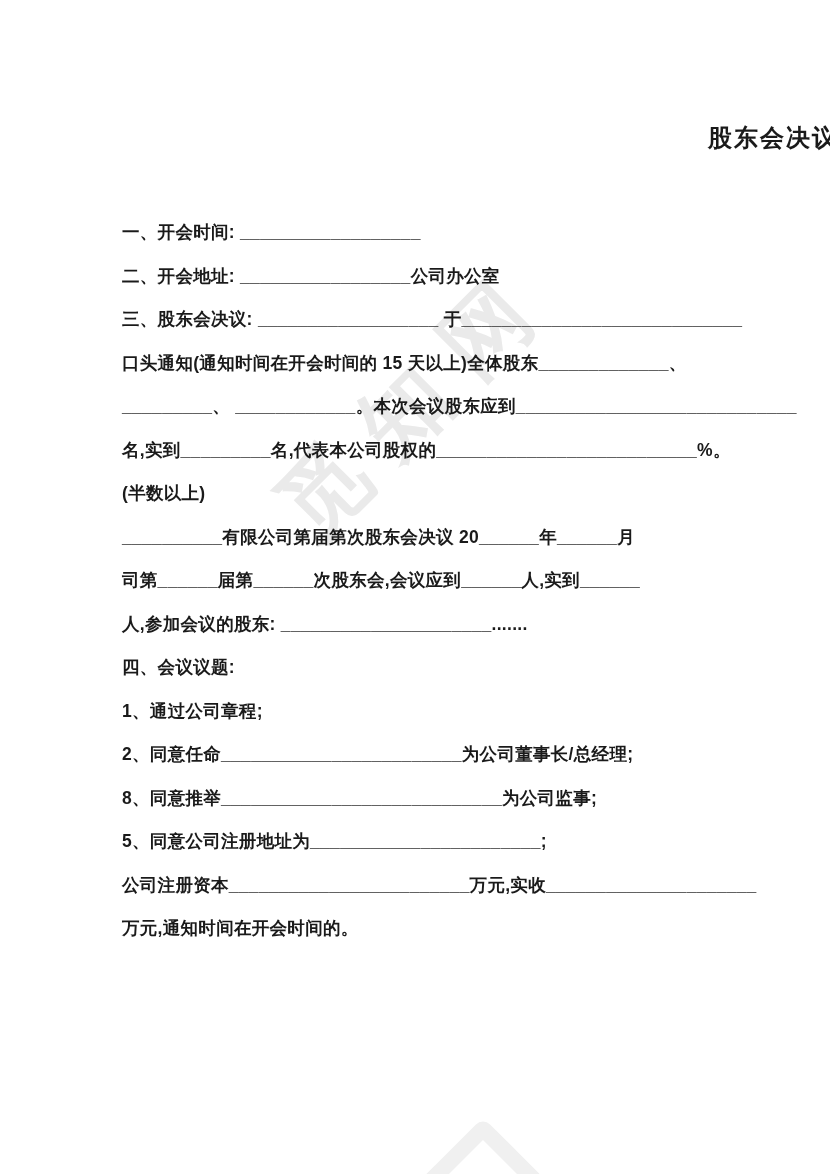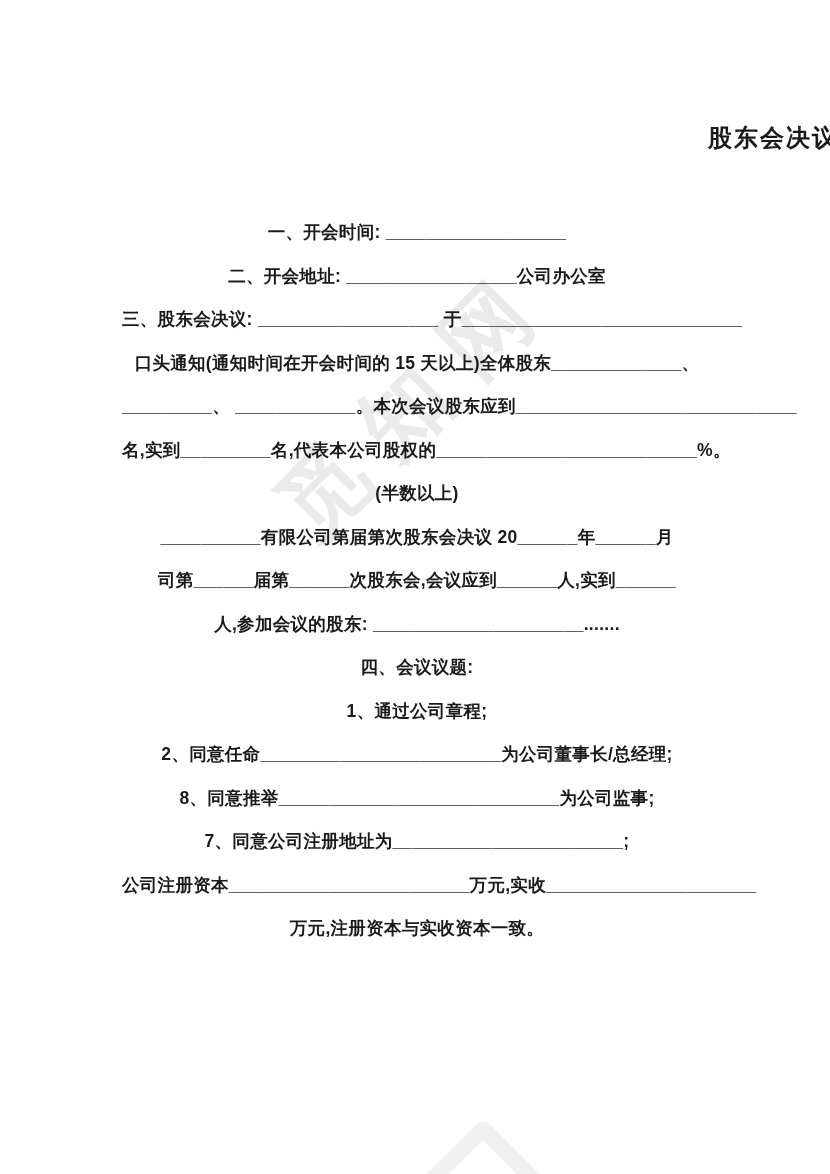--- a/index.html
+++ b/index.html
@@ -26,21 +26,20 @@
     letter-spacing: 2px;
     z-index: 2;
     margin: 8px;
   }
   .doc-body {
     position: absolute;
     left: 122px;
     top: 211px;
     width: 590px;
     z-index: 2;
-    text-align: center;
   }
   .doc-line {
     height: 43.5px;
     line-height: 43.5px;
     font-size: 17.5px;
     font-weight: 700;
     white-space: nowrap;
     letter-spacing: 0.3px;
   }
   
@@ -93,16 +92,16 @@
   <div class="doc-line">_________、 ____________。本次会议股东应到____________________________</div>
   <div class="doc-line">名,实到_________名,代表本公司股权的__________________________%。</div>
   <div class="doc-line">(半数以上)</div>
   <div class="doc-line">__________有限公司第届第次股东会决议 20______年______月</div>
   <div class="doc-line">司第______届第______次股东会,会议应到______人,实到______</div>
   <div class="doc-line">人,参加会议的股东: _____________________.......</div>
   <div class="doc-line">四、会议议题:</div>
   <div class="doc-line">1、通过公司章程;</div>
   <div class="doc-line">2、同意任命________________________为公司董事长/总经理;</div>
   <div class="doc-line">8、同意推举____________________________为公司监事;</div>
-  <div class="doc-line">7、同意公司注册地址为_______________________;</div>
+  <div class="doc-line">5、同意公司注册地址为_______________________;</div>
   <div class="doc-line">公司注册资本________________________万元,实收_____________________</div>
-  <div class="doc-line">万元,注册资本与实收资本一致。</div>
+  <div class="doc-line">万元,通知时间在开会时间的。</div>
 </div>
 
 </body></html>

